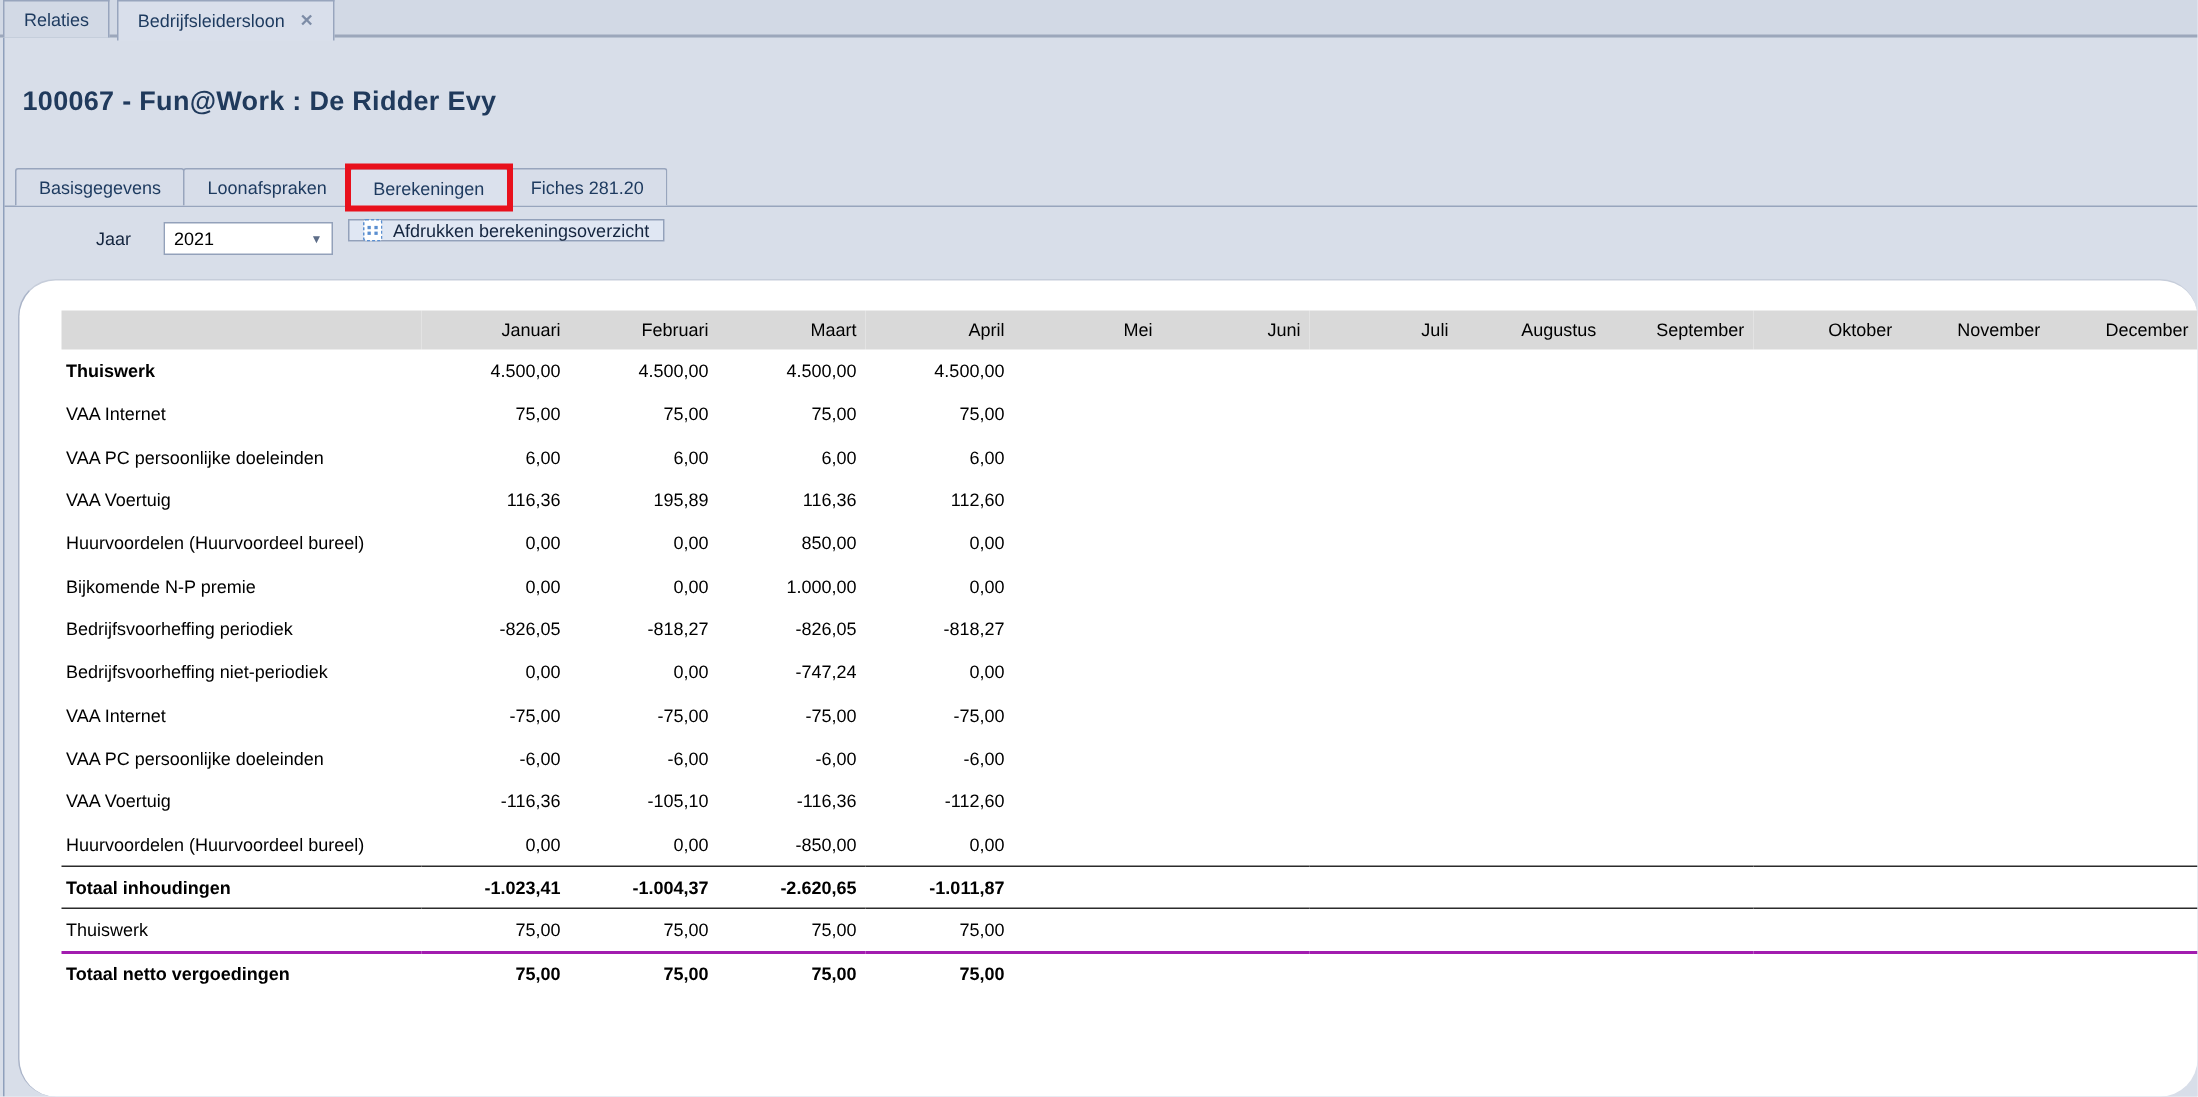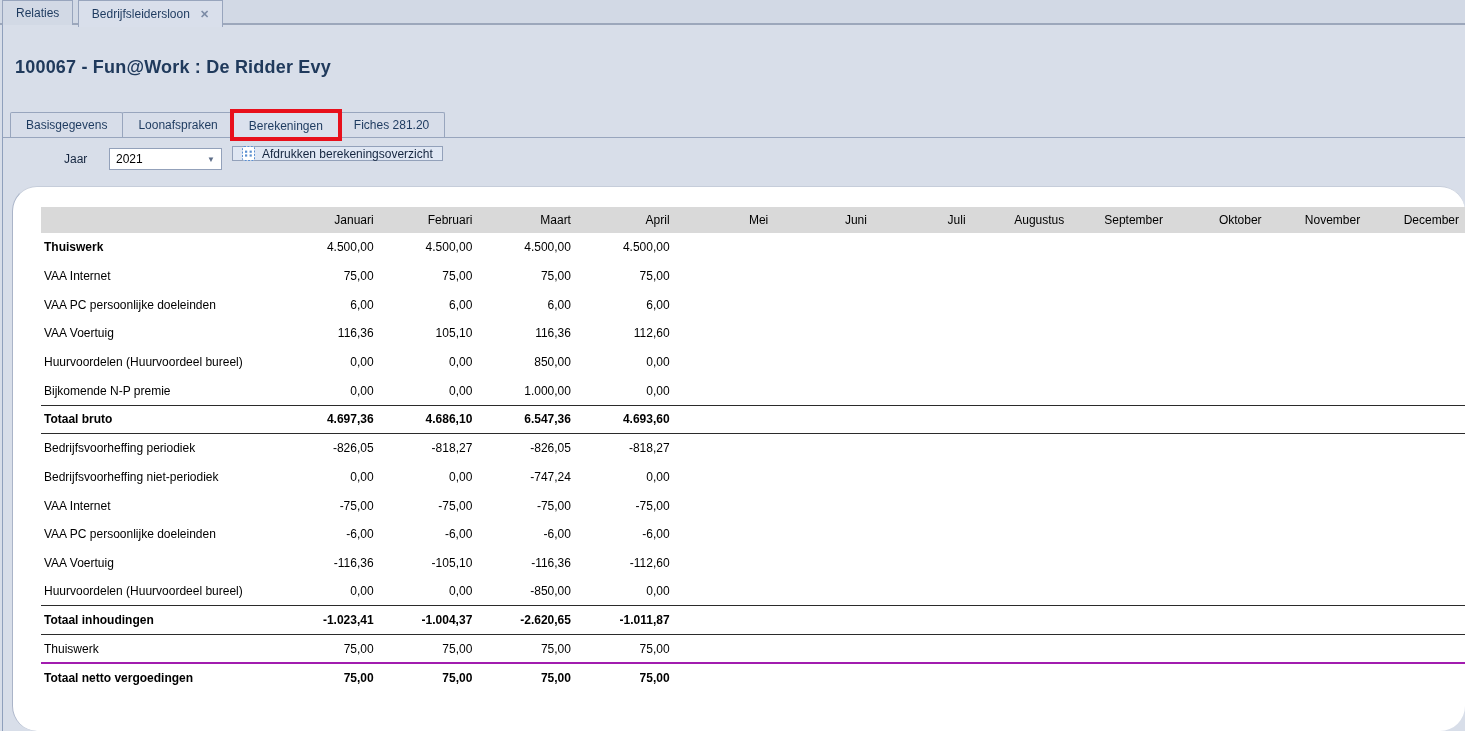--- a/index.html
+++ b/index.html
@@ -186,21 +186,21 @@
               <td></td>
               <td></td>
               <td></td>
               <td></td>
               <td></td>
               <td></td>
             </tr>
             <tr class="row-item">
               <td class="label">VAA Voertuig</td>
               <td>116,36</td>
-              <td>105,10</td>
+              <td>195,89</td>
               <td>116,36</td>
               <td>112,60</td>
               <td></td>
               <td></td>
               <td></td>
               <td></td>
               <td></td>
               <td></td>
               <td></td>
               <td></td>
@@ -219,35 +219,20 @@
               <td></td>
               <td></td>
               <td></td>
             </tr>
             <tr class="row-item">
               <td class="label">Bijkomende N-P premie</td>
               <td>0,00</td>
               <td>0,00</td>
               <td>1.000,00</td>
               <td>0,00</td>
-              <td></td>
-              <td></td>
-              <td></td>
-              <td></td>
-              <td></td>
-              <td></td>
-              <td></td>
-              <td></td>
-            </tr>
-            <tr class="row-subtotal">
-              <td class="label">Totaal bruto</td>
-              <td>4.697,36</td>
-              <td>4.686,10</td>
-              <td>6.547,36</td>
-              <td>4.693,60</td>
               <td></td>
               <td></td>
               <td></td>
               <td></td>
               <td></td>
               <td></td>
               <td></td>
               <td></td>
             </tr>
             <tr class="row-item">

